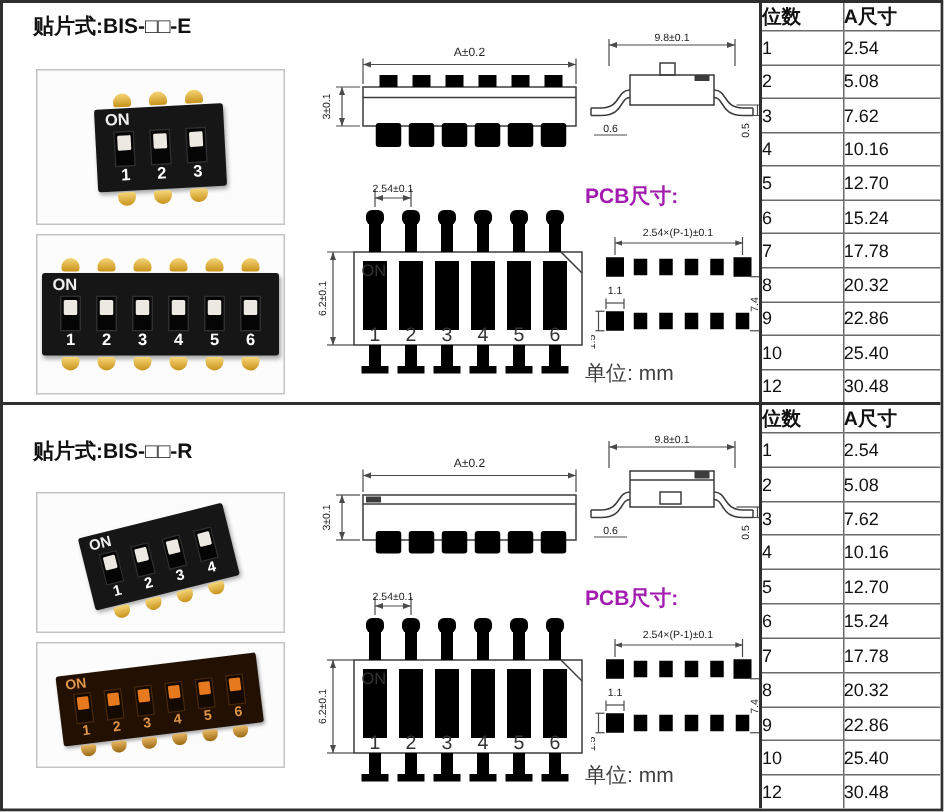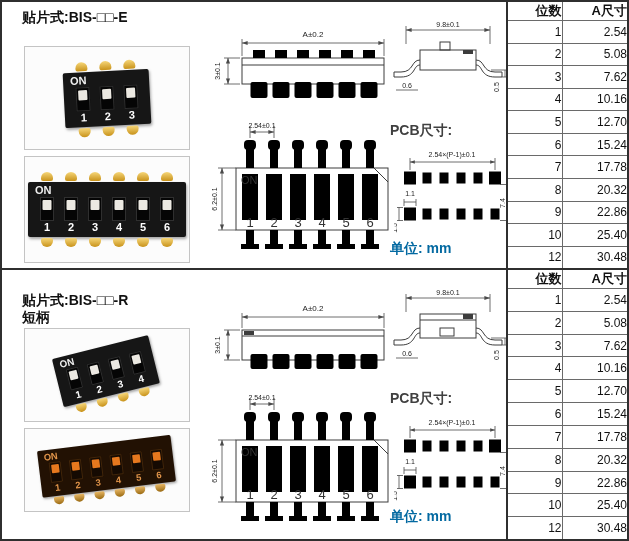--- a/index.html
+++ b/index.html
@@ -40,35 +40,35 @@
   .sw-amber .sw-pin{background:linear-gradient(180deg,#e8b765,#9a6a12);}
 
   
   .drw{position:absolute;}
   .drw-topview{left:210px;top:22px;}
   .sec-bottom .drw-topview{top:28px;}
   .drw-sideview{left:384px;top:16px;}
   .drw-frontview{left:208px;top:120px;}
   .sec-bottom .drw-frontview{top:124px;}
   .drw-pcb{left:392px;top:146px;}
-  .pcb-label{position:absolute;left:388px;top:120px;font-size:14px;font-weight:bold;color:#404040;}
-  .unit-label{position:absolute;left:388px;top:238px;font-size:14px;font-weight:bold;color:#0369a1;}
+  .pcb-label{position:absolute;left:388px;top:120px;font-size:14px;font-weight:bold;color:#a21caf;}
+  .unit-label{position:absolute;left:388px;top:238px;font-size:14px;font-weight:normal;color:#404040;}
 
   svg .ln line,svg .ln rect,svg .ln path{stroke:#3c3c3c;fill:none;stroke-width:1;}
   svg .ln .dim{stroke:#4a4a4a;stroke-width:0.8;}
   svg .ln .f{fill:#3c3c3c;stroke:none;}
   svg text{font-family:"Liberation Sans",sans-serif;fill:#222;}
   .t7{font-size:7px;} .t8{font-size:8px;} .ton{font-size:11px;fill:#333;} .fnum{font-size:13px;fill:#333;}
 
   
   .table-col{position:absolute;left:504px;width:121px;border-left:2px solid #2f2f2f;box-sizing:border-box;background:#fff;}
   .table-top{top:0;height:266px;}
   .table-bottom{top:268px;height:269px;}
   .table-col table{width:100%;height:100%;border-collapse:collapse;table-layout:fixed;}
-  .table-col th,.table-col td{border:1px solid #6a6a6a;text-align:right;font-size:12px;padding:0;color:#111;}
+  .table-col th,.table-col td{border:1px solid #6a6a6a;text-align:left;font-size:12px;padding:0;color:#111;}
   .table-col th{font-size:13px;font-weight:bold;}
   .table-col th:first-child,.table-col td:first-child{border-left:none;width:45%;}
   .table-col th:last-child,.table-col td:last-child{border-right:none;}
   .table-col thead th{border-top:none;}
   .table-col tbody tr:last-child td{border-bottom:none;}
 </style>
 </head>
 <body>
 
 <div class="page">
@@ -373,21 +373,20 @@
     </svg>
 
     <div class="unit-label">单位: mm</div>
   </div>
 
   <div class="h-divider"></div>
 
   <div class="section sec-bottom">
     <div class="title-block">
       <div>贴片式:BIS-□□-R</div>
-      <div>短柄</div>
     </div>
 
     <div class="photo photo-1">
       <div class="sw sw-black" style="transform: rotate(-14deg) scale(0.9);">
           <div class="sw-body">
             <div class="sw-on">ON</div>
             <div class="sw-row">
               <div class="sw-cell">
                 <div class="sw-slot">
                   <div class="sw-slider"></div>

